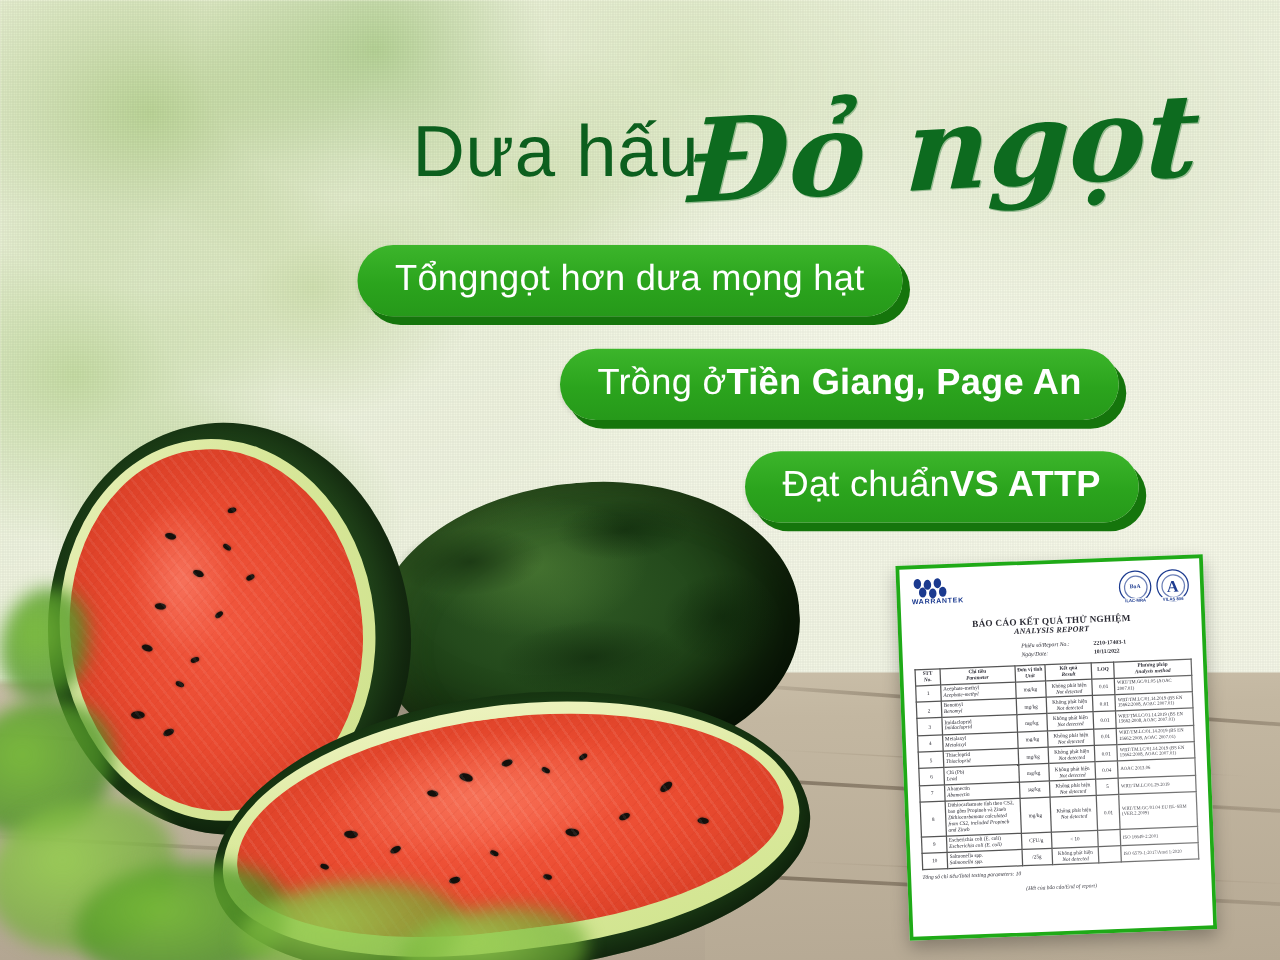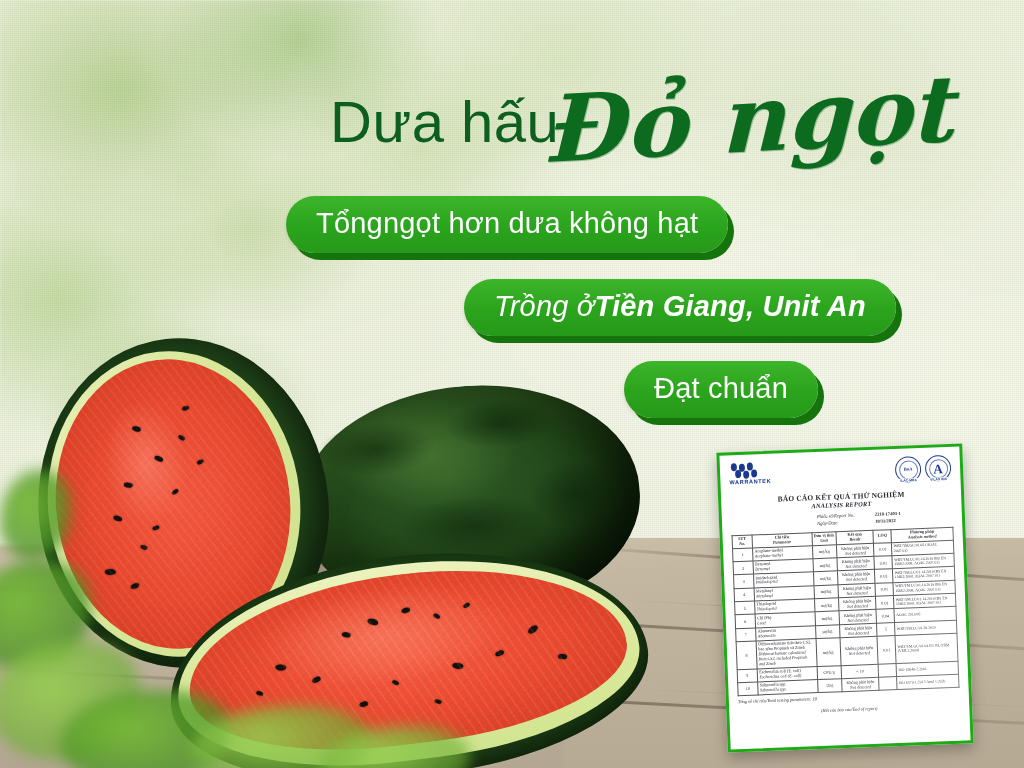--- a/index.html
+++ b/index.html
@@ -186,22 +186,22 @@
     color:#ffffff;
     padding:11px 30px 13px 30px;
     font-size:29px; font-weight:300; letter-spacing:.2px;
     box-shadow:
       6px 7px 0 0 #15750c,
       0 2px 4px rgba(0,0,0,.10);
     white-space:nowrap;
   }
   .pill b { font-weight:700; }
   #pill1 { left:286px; top:196px; }
-  #pill2 { left:464px; top:279px;font-style:italic; }
-  #pill3 { left:624px; top:361px; }
+  #pill2 { left:448px; top:279px; }
+  #pill3 { left:596px; top:361px; }
 
   
   .cert {
     position:absolute; left:722px; top:448px;
     width:246px; height:300px;
     transform:rotate(-2.2deg);
     background:#ffffff;
     border:3px solid #1faa17;
     box-shadow:0 6px 14px rgba(0,0,0,.28);
     padding:8px 9px 6px 9px;
@@ -358,33 +358,34 @@
   <div class="leaf-blur lite" style="left:320px; top:726px; width:150px; height:70px;"></div>
 
   <div class="headline">
     <span class="h-plain">Dưa hấu</span>
     <span class="h-script">Đỏ ngọt</span>
   </div>
 
   <div class="pill-wrap" id="pill1">
     <div class="pill">
       <span>Tổng </span>
-        <span> ngọt hơn dưa không hạt</span>
+        <span> ngọt hơn dưa mọng hạt</span>
     </div>
   </div>
   <div class="pill-wrap" id="pill2">
     <div class="pill">
       <span>Trồng ở </span>
-        <b>Tiền Giang, Unit An</b>
+        <b>Tiền Giang, Page An</b>
         <span></span>
     </div>
   </div>
   <div class="pill-wrap" id="pill3">
     <div class="pill">
       <span>Đạt chuẩn </span>
+        <b>VS ATTP</b>
         <span></span>
     </div>
   </div>
 
   <div class="cert">
 
     <div class="cert-top">
       <div class="logo-mark">
         <div class="logo-dots">
           <i style="left:2px;  top:0px;"></i>

